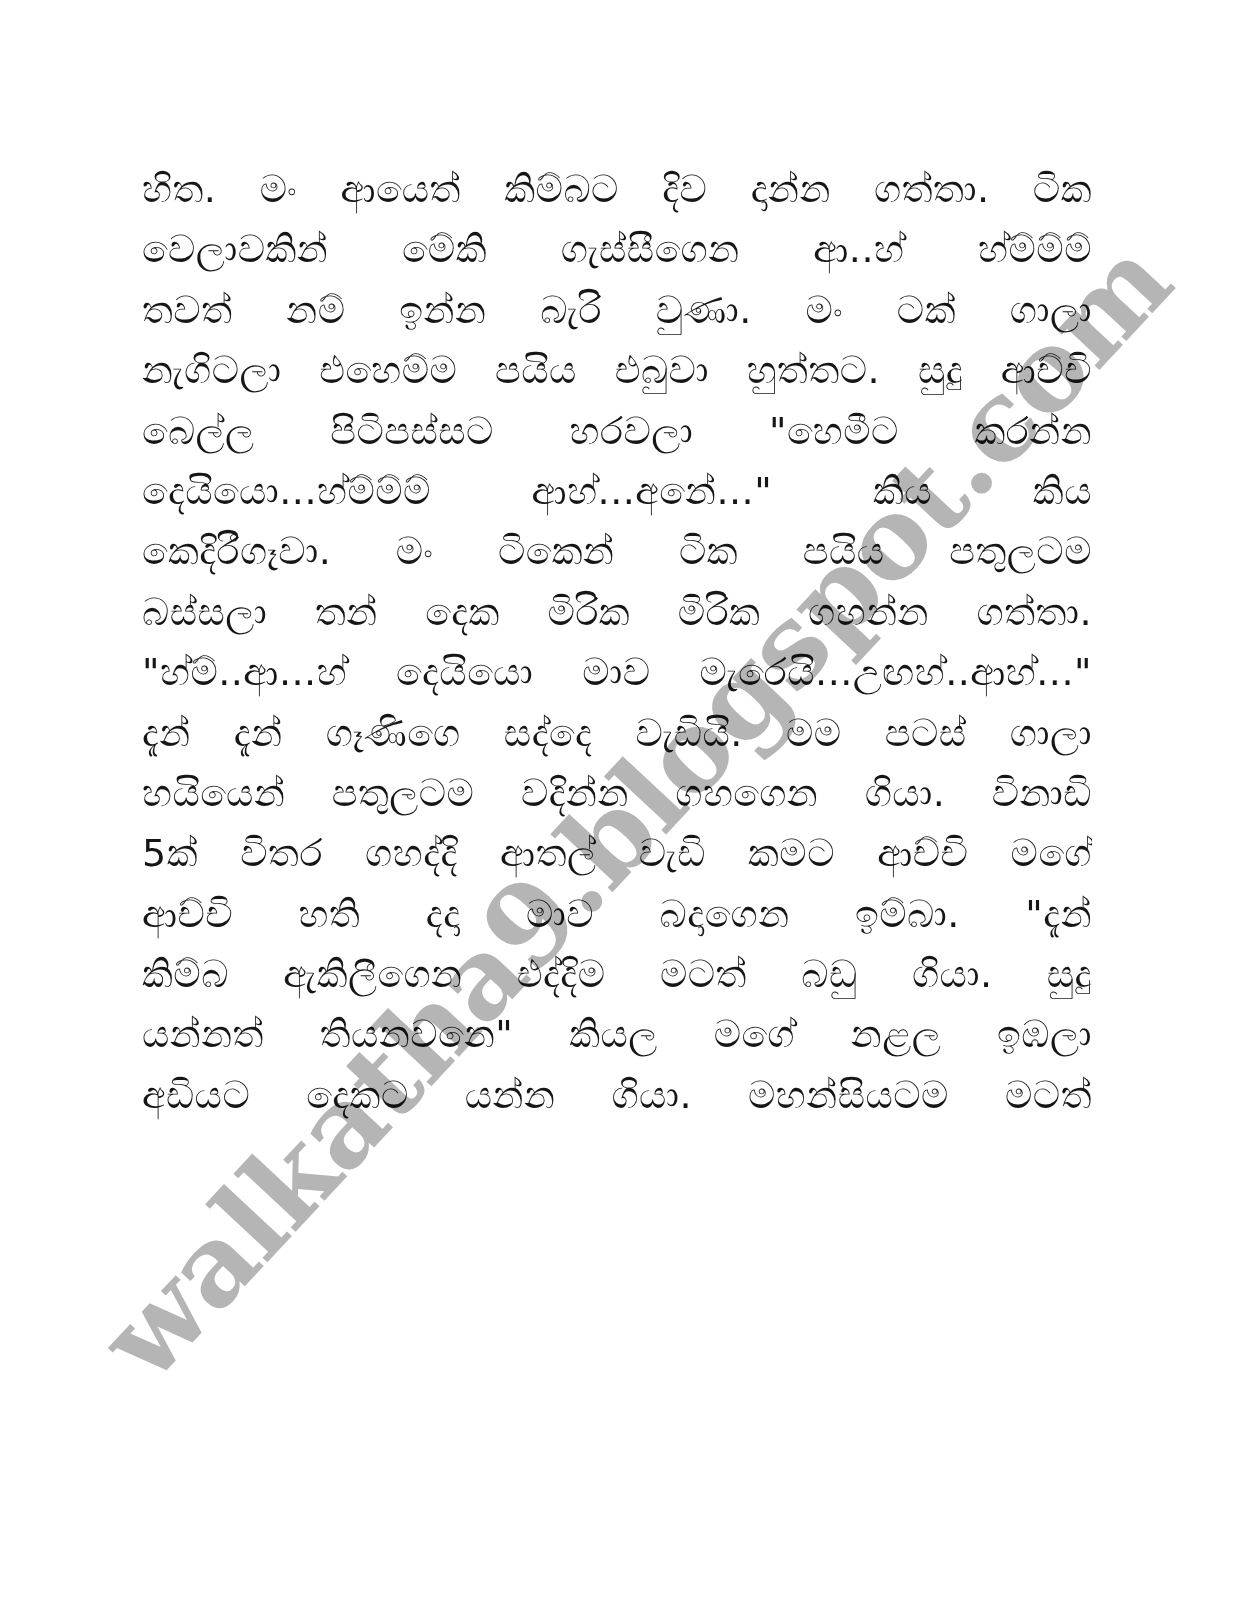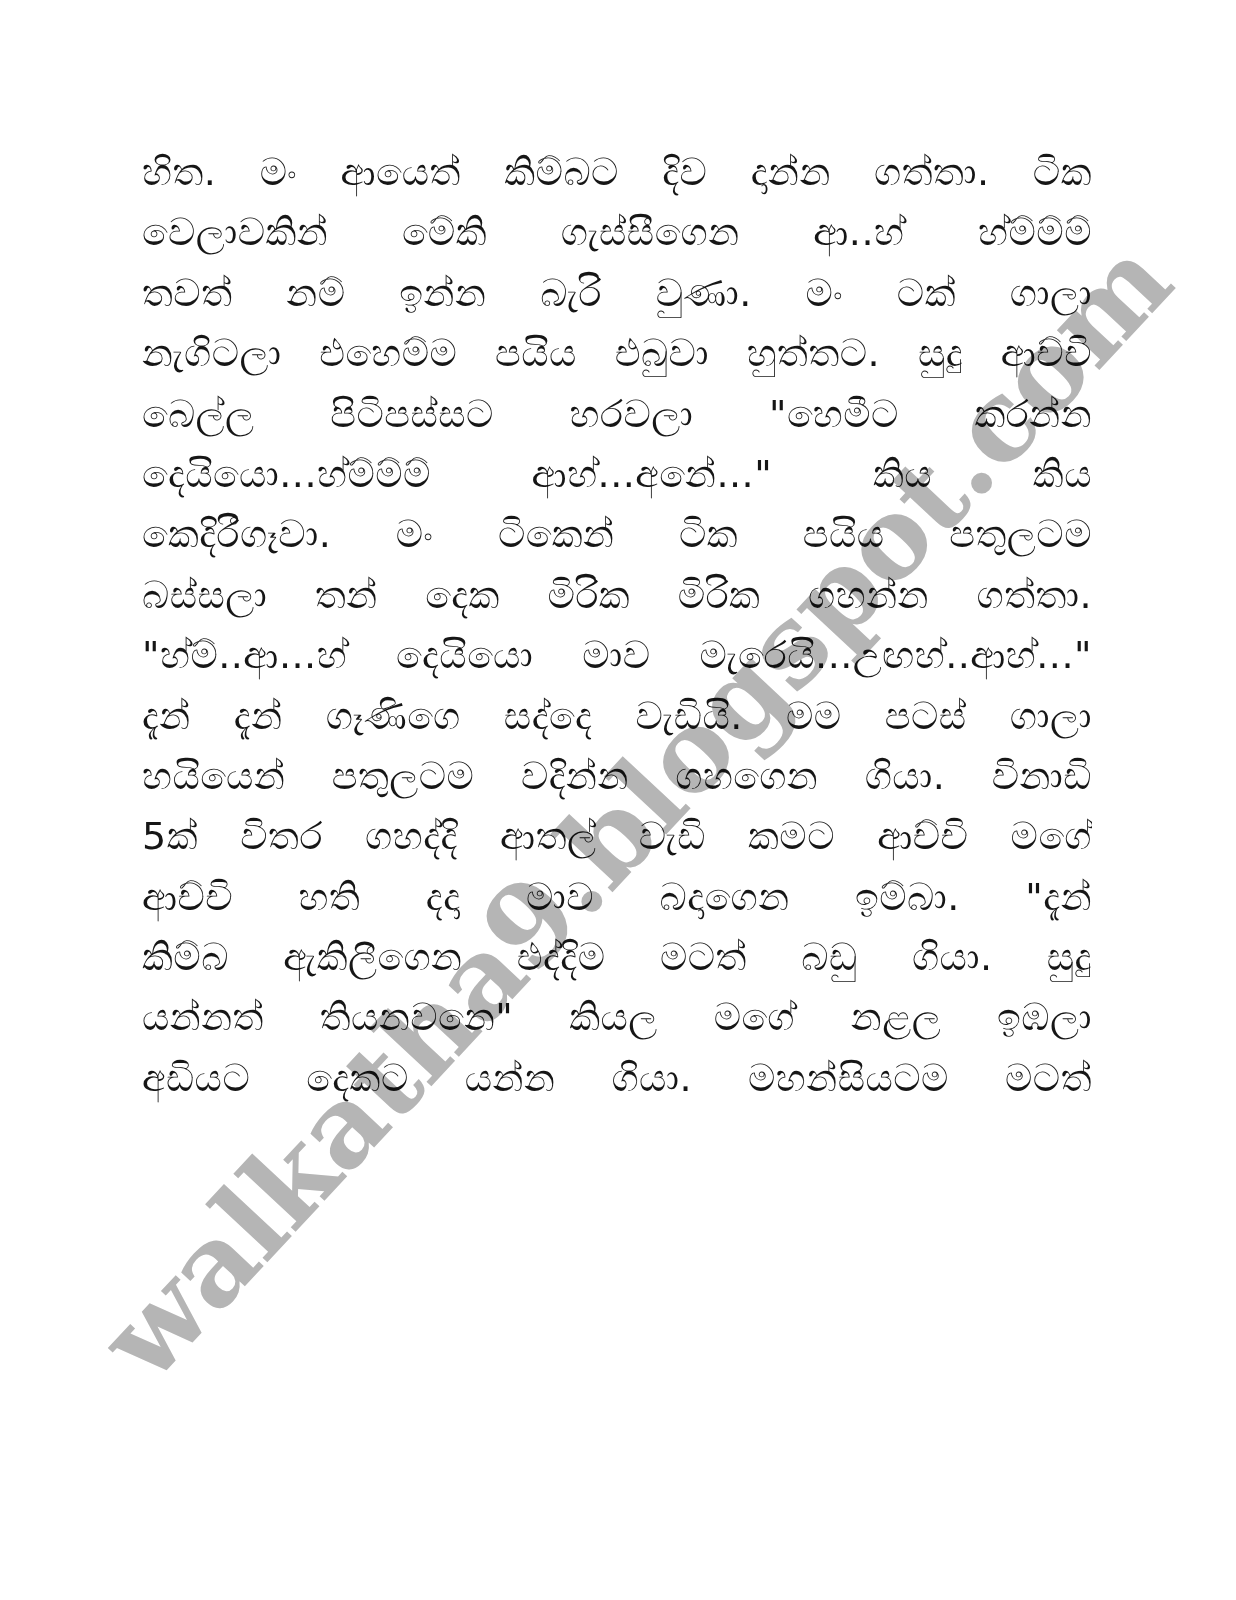--- a/index.html
+++ b/index.html
@@ -12,21 +12,21 @@
     width: 1236px;
     height: 1600px;
     background: #ffffff;
     overflow: hidden;
     font-family: "DejaVu Sans", sans-serif;
     color: #161616;
   }
   .text-block {
     position: absolute;
     left: 142px;
-    top: 142px;
+    top: 159px;
     width: 950px;
     z-index: 1;
   }
   .line {
     height: 60.4px;
     line-height: 60.4px;
     font-size: 38px;
     text-align: justify;
     overflow: hidden;
     letter-spacing: 0.5px;

